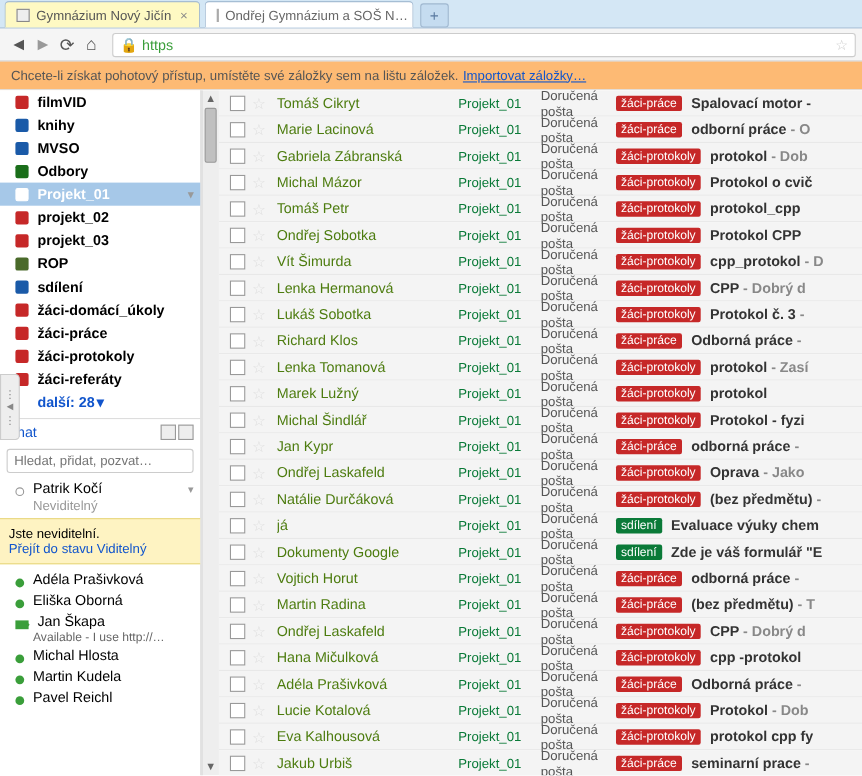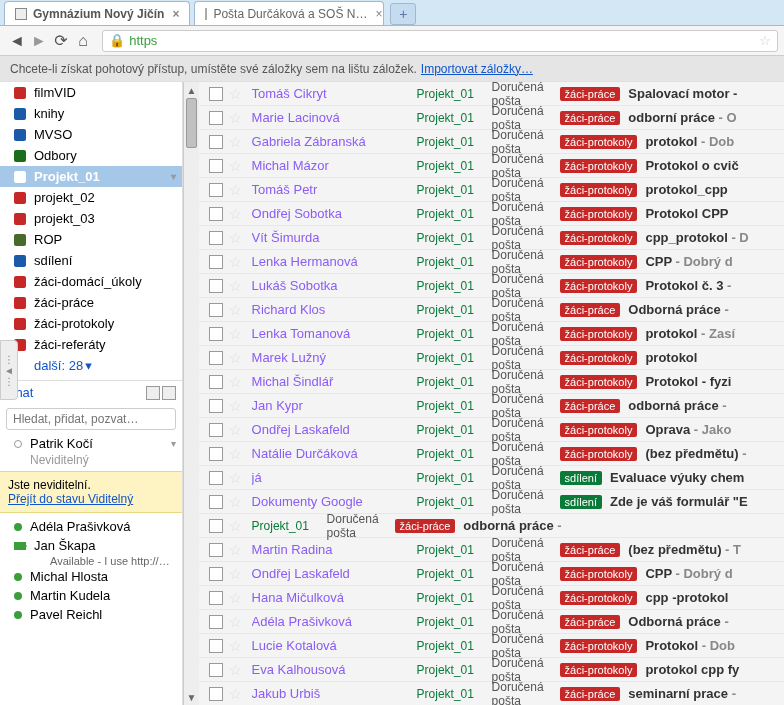--- a/index.html
+++ b/index.html
@@ -1,103 +1,103 @@
 <!DOCTYPE html>
 <html><head>
 <meta charset="utf-8">
 <style>
 * { box-sizing: border-box; margin: 0; padding: 0; }
 body { font-family: Arial, sans-serif; font-size: 13px; width: 784px; height: 705px; overflow: hidden; background: #fff; }
 
 
 .browser-tabs { background: #d4e7f5; height: 26px; display: flex; align-items: flex-end; border-bottom: 1px solid #a0b8d0; }
 .tab { height: 24px; padding: 4px 10px; background: #fff; border: 1px solid #a0b8d0; border-bottom: none; border-radius: 4px 4px 0 0; margin-left: 4px; display: flex; align-items: center; font-size: 12px; color: #666; max-width: 190px; overflow: hidden; white-space: nowrap; }
-.tab.inactive { background: #ffffff; color: #555; font-weight: bold; }
+.tab.inactive { background: #fef9c3; color: #555; }
 .tab-close { margin-left: 8px; color: #888; cursor: pointer; }
 .tab-new { width: 26px; height: 22px; background: #c5dcf0; border: 1px solid #a0b8d0; border-radius: 3px; margin-left: 6px; display: flex; align-items: center; justify-content: center; color: #5a7aa0; cursor: pointer; font-size: 14px; }
 .gmail-m { width: 16px; height: 12px; background: linear-gradient(135deg, #d93025 25%, #fff 25%, #fff 75%, #d93025 75%); margin-right: 6px; border: 1px solid #aaa; }
 .tab-icon { width: 12px; height: 12px; border: 1px solid #888; margin-right: 6px; background: #eee; }
 
 .toolbar { height: 30px; display: flex; align-items: center; padding: 0 6px; border-bottom: 1px solid #ccc; background: #f5f5f5; }
 .nav-btn { width: 22px; height: 22px; display: flex; align-items: center; justify-content: center; color: #999; cursor: pointer; font-size: 16px; }
 .nav-btn.enabled { color: #555; }
 .url-bar { flex: 1; height: 22px; border: 1px solid #ccc; border-radius: 3px; background: #fff; display: flex; align-items: center; padding: 0 6px; margin-left: 8px; font-size: 13px; }
 .lock { color: #3a9e3a; margin-right: 4px; }
 .url-https { color: #3a9e3a; }
 .url-rest { color: #555; }
 .star { margin-left: 6px; color: #ccc; }
 
-.bookmark-bar { height: 26px; background: #e5e5e5; border-bottom: 1px solid #e0e0e0; display: flex; align-items: center; padding: 0 10px; font-size: 12px; color: #555; }
+.bookmark-bar { height: 26px; background: #fdba74; border-bottom: 1px solid #e0e0e0; display: flex; align-items: center; padding: 0 10px; font-size: 12px; color: #555; }
 .bookmark-bar a { color: #1155cc; text-decoration: underline; margin-left: 4px; cursor: pointer; }
 
 
 .main { display: flex; height: calc(705px - 82px); }
 .sidebar { width: 183px; background: #fff; border-right: 1px solid #ddd; display: flex; flex-direction: column; }
 .content { flex: 1; background: #fff; overflow: hidden; }
 
 
 .labels { }
-.label-item { height: 21px; display: flex; align-items: center; padding: 0 6px 0 14px; cursor: pointer; font-size: 13px; }
+.label-item { height: 21px; display: flex; align-items: center; padding: 0 6px 0 14px; cursor: pointer; font-size: 13px; font-weight: bold; }
 .label-item.active { background: #a6c8e8; color: #fff; font-weight: bold; }
 .label-swatch { width: 12px; height: 12px; margin-right: 8px; border-radius: 2px; }
 .label-item .arrow { margin-left: auto; color: #999; font-size: 10px; }
 .more-link { color: #1155cc; cursor: pointer; }
 
 .drag-handle { position: absolute; left: 0; top: 340px; width: 18px; height: 60px; background: #eee; border: 1px solid #ccc; border-radius: 0 4px 4px 0; display: flex; flex-direction: column; align-items: center; justify-content: center; font-size: 10px; color: #888; }
 
 
 .chat-section { border-top: 1px solid #ddd; margin-top: 4px; }
 .chat-header { display: flex; align-items: center; padding: 4px 6px; }
 .chat-title { color: #1155cc; font-size: 13px; }
 .chat-icons { margin-left: auto; display: flex; gap: 2px; }
 .chat-icon-btn { width: 14px; height: 14px; border: 1px solid #999; background: #eee; cursor: pointer; }
 .chat-search { margin: 4px 6px; }
 .chat-search input { width: 100%; height: 22px; border: 1px solid #ccc; border-radius: 3px; padding: 0 6px; font-size: 12px; color: #999; }
-.presence-row { padding: 2px 6px 2px 14px; display: flex; align-items: center; font-size: 13px; }
+.presence-row { padding: 2px 6px 2px 14px; display: flex; align-items: flex-end; font-size: 13px; }
 .presence-dot { width: 8px; height: 8px; border-radius: 50%; margin-right: 8px; }
 .presence-dot.offline { background: #fff; border: 1px solid #999; }
 .presence-dot.online { background: #3a9e3a; }
 .presence-camera { width: 12px; height: 8px; background: #3a9e3a; margin-right: 8px; position: relative; }
 .presence-camera:after { content: ''; position: absolute; right: -4px; top: 1px; border: 3px solid transparent; border-left-color: #3a9e3a; }
 .status-text { color: #999; font-size: 12px; padding-left: 30px; }
 .invisible-banner { background: #fef3c2; padding: 6px 8px; font-size: 12px; border-top: 1px solid #e8d880; border-bottom: 1px solid #e8d880; margin: 4px 0; }
-.invisible-banner a { color: #1155cc; text-decoration: underline; cursor: pointer; }
-.contact-mini { font-size: 11px; color: #666; padding-left: 30px; margin-left: 20px; }
+.invisible-banner a { color: #1155cc; cursor: pointer; }
+.contact-mini { font-size: 11px; color: #666; padding-left: 30px; }
 
 
 .vscroll { width: 16px; background: #eee; border-left: 1px solid #ccc; position: relative; }
 .vscroll-thumb { position: absolute; left: 2px; right: 2px; top: 16px; height: 50px; background: #c0c0c0; border: 1px solid #999; border-radius: 2px; }
 .vscroll-arrow { height: 16px; display: flex; align-items: center; justify-content: center; color: #666; font-size: 10px; }
 
 
 .mail-wrap { display: flex; height: 100%; }
 .mail-list { flex: 1; overflow: hidden; }
 .mail-row { height: 24px; display: flex; align-items: center; border-bottom: 1px solid #e8e8e8; padding: 0 4px; font-size: 13px; background: #f4f4f4; }
 .mail-row:nth-child(odd) { background: #f4f4f4; }
 .mail-check { width: 14px; height: 14px; border: 1px solid #999; margin: 0 6px; cursor: pointer; background: #fff; }
 .mail-star { color: #ddd; margin-right: 10px; cursor: pointer; font-size: 14px; }
-.mail-sender { width: 165px; white-space: nowrap; overflow: hidden; color: #8b5cf6; }
+.mail-sender { width: 165px; white-space: nowrap; overflow: hidden; color: #4d7c0f; }
 .mail-plabel { color: #0a7a38; font-size: 12px; width: 75px; }
 .mail-inbox { color: #555; font-size: 12px; width: 68px; }
 .tag { color: #fff; font-size: 11px; padding: 1px 5px; border-radius: 2px; margin-right: 8px; white-space: nowrap; }
 .mail-subject { color: #333; flex: 1; white-space: nowrap; overflow: hidden; font-weight: bold; }
 .mail-subject .suffix { color: #888; }
 </style>
 </head>
 <body>
 
 <div class="browser-tabs">
   <div class="tab inactive">
     <span class="tab-icon"></span>
     <span>Gymnázium Nový Jičín</span>
     <span class="tab-close">×</span>
   </div>
   <div class="tab">
     <span class="gmail-m"></span>
-    <span>Pošta Durčáková a SOŠ N…</span>
+    <span>Ondřej Gymnázium a SOŠ N…</span>
     <span class="tab-close">×</span>
   </div>
   <div class="tab-new">+</div>
 </div>
 
 <div class="toolbar">
   <div class="nav-btn enabled">◄</div>
   <div class="nav-btn">►</div>
   <div class="nav-btn enabled">⟳</div>
   <div class="nav-btn enabled">⌂</div>
@@ -196,20 +196,24 @@
       <div class="invisible-banner">
         <span>Jste neviditelní.</span><br>
         <a>Přejít do stavu Viditelný</a>
       </div>
       <div id="contacts-container">
           <div class="presence-row">
             <span class="presence-dot online"></span>
             <span>Adéla Prašivková</span>
           </div>
           <div class="presence-row">
+            <span class="presence-dot online"></span>
+            <span>Eliška Oborná</span>
+          </div>
+          <div class="presence-row">
             <span class="presence-camera"></span>
             <span>Jan Škapa</span>
           </div>
           <div class="contact-mini">Available - I use http://…</div>
           <div class="presence-row">
             <span class="presence-dot online"></span>
             <span>Michal Hlosta</span>
           </div>
           <div class="presence-row">
             <span class="presence-dot online"></span>
@@ -391,20 +395,21 @@
             <span class="mail-star">☆</span>
             <span class="mail-sender">Dokumenty Google</span>
             <span class="mail-plabel">Projekt_01</span>
             <span class="mail-inbox">Doručená pošta</span>
             <span class="tag" style="background:#0a7a38">sdílení</span>
             <span class="mail-subject">Zde je váš formulář "E<span class="suffix"></span></span>
           </div>
           <div class="mail-row">
             <span class="mail-check"></span>
             <span class="mail-star">☆</span>
+            <span class="mail-sender">Vojtich Horut</span>
             <span class="mail-plabel">Projekt_01</span>
             <span class="mail-inbox">Doručená pošta</span>
             <span class="tag" style="background:#c62828">žáci-práce</span>
             <span class="mail-subject">odborná práce<span class="suffix"> -</span></span>
           </div>
           <div class="mail-row">
             <span class="mail-check"></span>
             <span class="mail-star">☆</span>
             <span class="mail-sender">Martin Radina</span>
             <span class="mail-plabel">Projekt_01</span>

